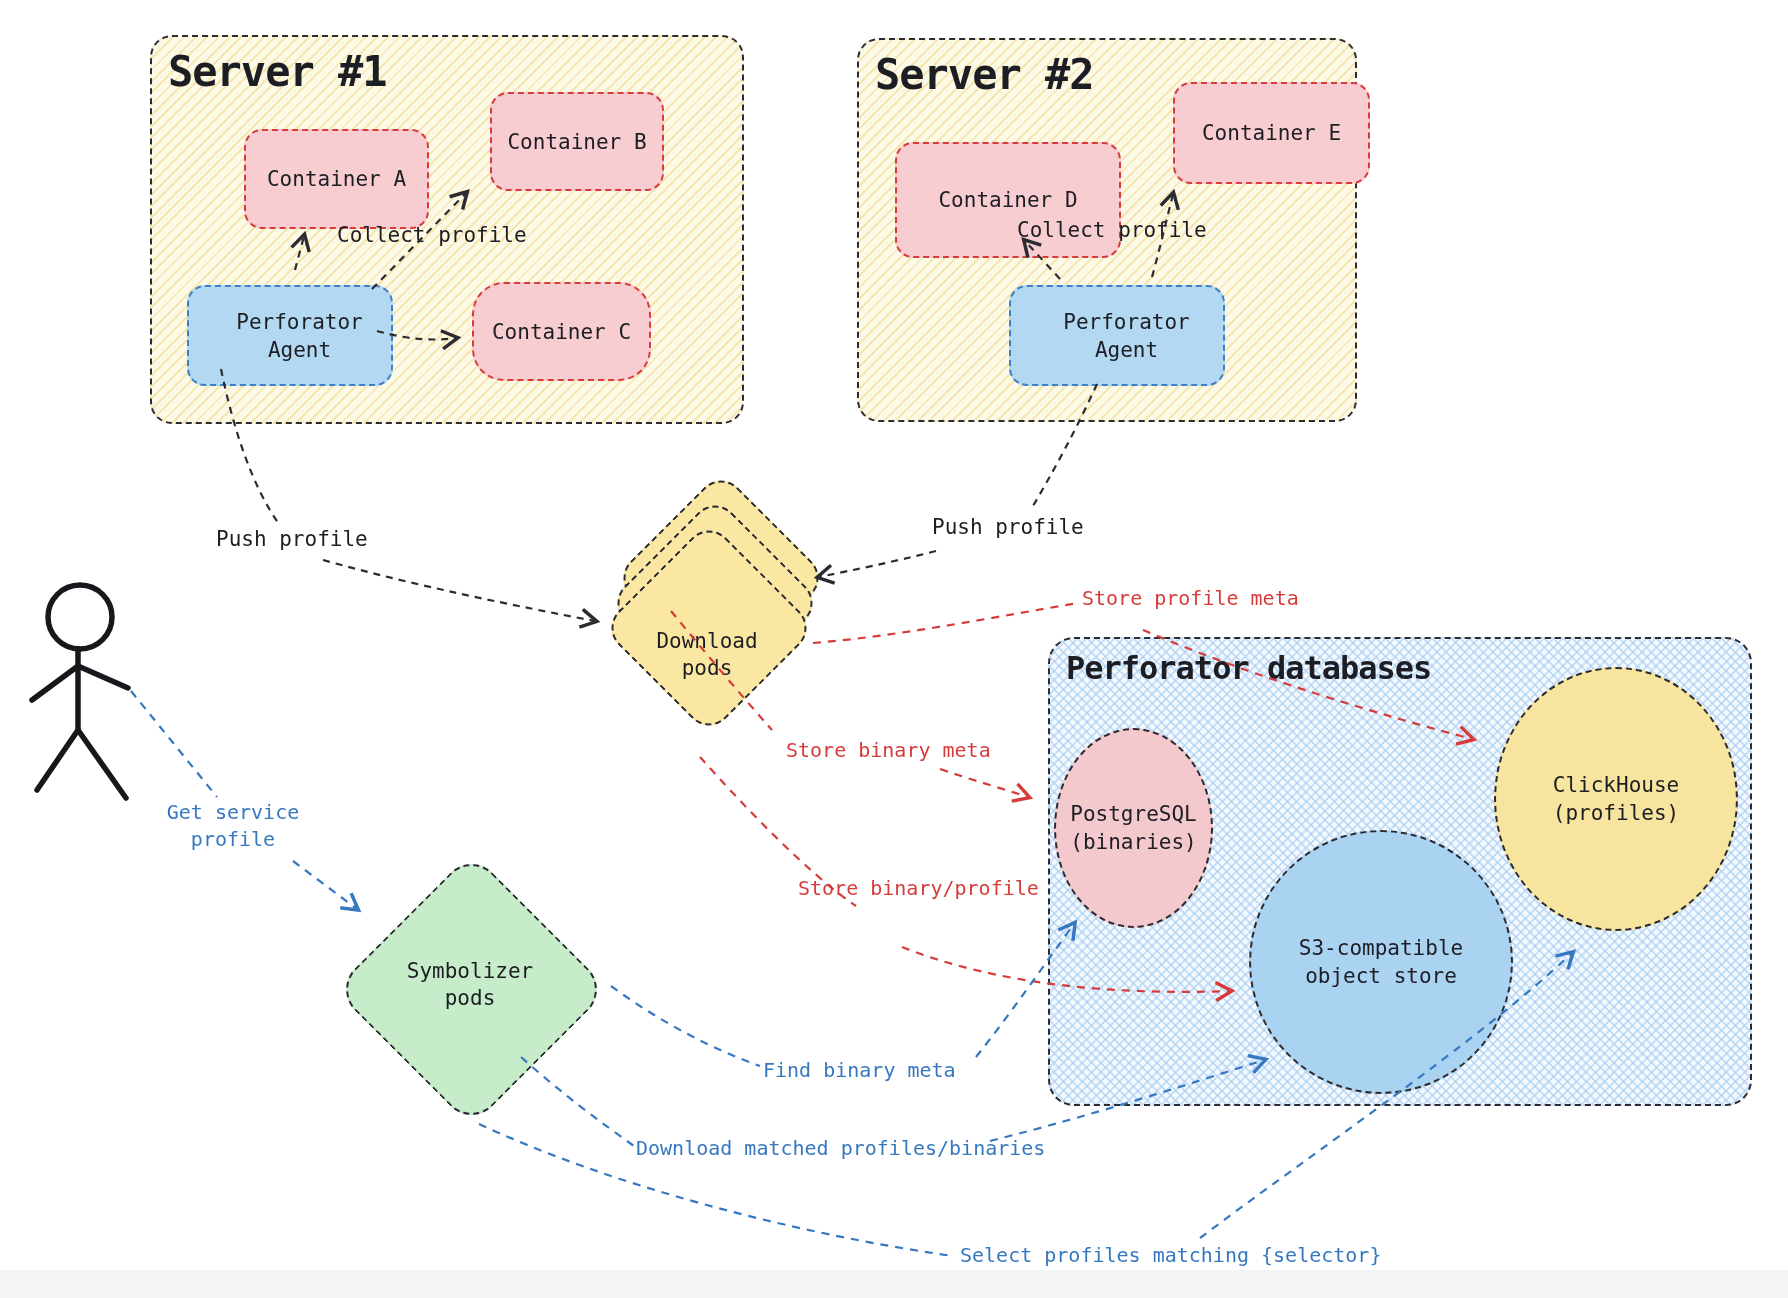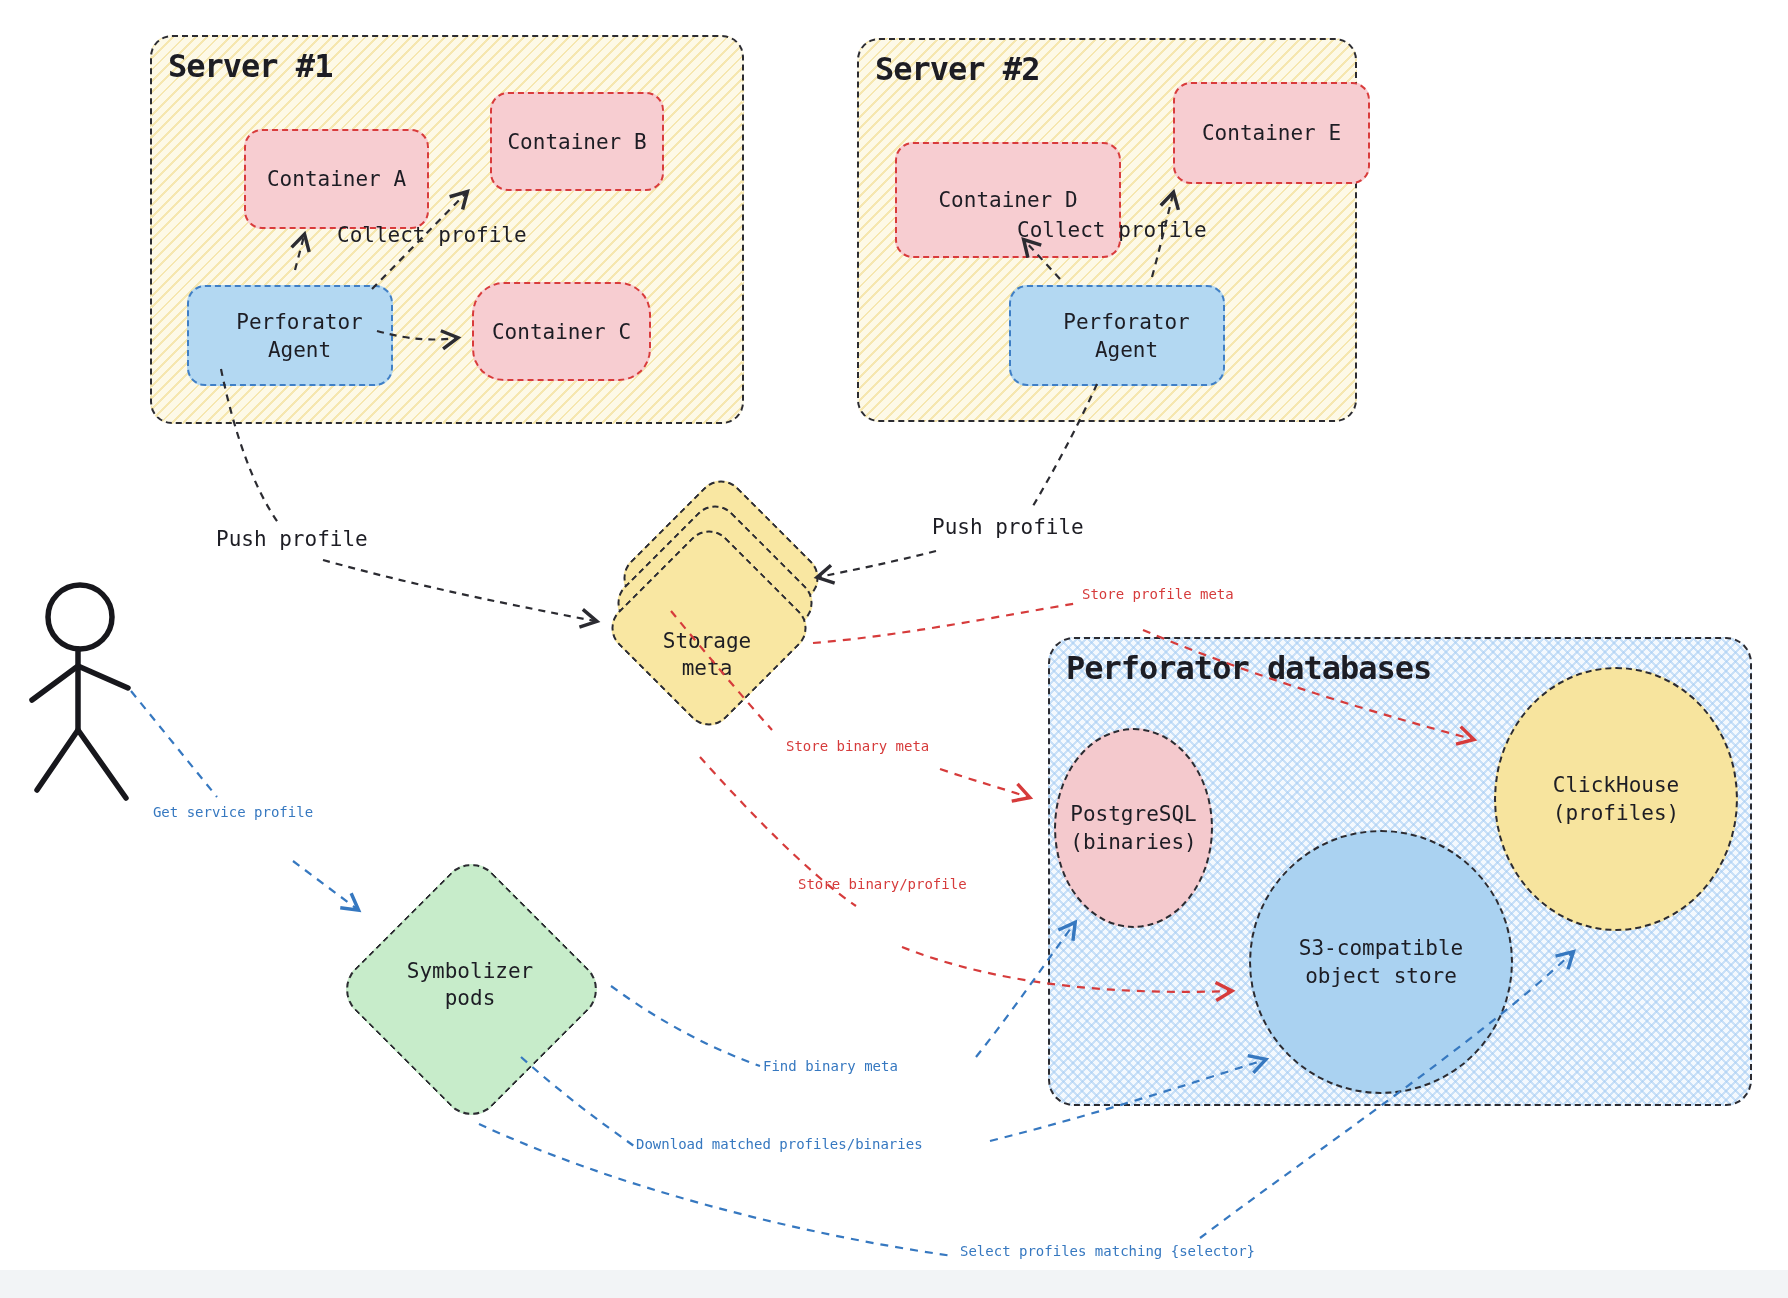--- a/index.html
+++ b/index.html
@@ -3,21 +3,21 @@
 <meta charset="utf-8">
 <style>
   html,body{margin:0;padding:0;background:#ffffff;}
   #stage{position:relative;width:1788px;height:1298px;overflow:hidden;background:#ffffff;
          font-family:"DejaVu Sans Mono","Liberation Mono",monospace;color:#1d1d24;}
   .abs{position:absolute;}
   
   .server-box{border:2.3px dashed #2b2b31;border-radius:22px;
     background-color:#fdf9e7;
     background-image:repeating-linear-gradient(135deg,transparent 0 6px,rgba(240,216,130,.55) 6px 8px);}
-  .box-title{position:absolute;left:16px;top:10px;font-size:32px;font-weight:bold;white-space:nowrap;letter-spacing:-1px;}
+  .box-title{position:absolute;left:16px;top:10px;font-size:42px;font-weight:bold;white-space:nowrap;letter-spacing:-1px;}
   .container-node{position:absolute;border:2.3px dashed #d93b3b;border-radius:18px;background:#f7cdd1;
     display:flex;align-items:center;justify-content:center;font-size:21px;}
   .agent-node{position:absolute;border:2.3px dashed #3f7fc6;border-radius:18px;background:#b3d8f2;
     display:flex;align-items:center;justify-content:center;text-align:center;font-size:21px;line-height:28px;padding-left:19px;}
   .agent-node span{display:block;width:132px;}
   
   .diamond{position:absolute;border:2.3px dashed #2b2b31;transform:rotate(45deg);}
   .diamond.storage{width:148px;height:148px;border-radius:24px;background:#f9e7a2;}
   .diamond.symbolizer{width:191px;height:191px;border-radius:30px;background:#c7ecca;}
   .diamond-label{position:absolute;text-align:center;font-size:21px;line-height:27px;}
@@ -25,21 +25,21 @@
   .db-box{border:2.3px dashed #2b2b31;border-radius:26px;
     background-color:#f4f9fe;
     background-image:
       repeating-linear-gradient(45deg,transparent 0 4.6px,rgba(166,205,242,.55) 4.6px 6.6px),
       repeating-linear-gradient(135deg,transparent 0 4.6px,rgba(166,205,242,.55) 4.6px 6.6px);}
   .db-circle{position:absolute;border:2.3px dashed #2b2b31;border-radius:50%;
     display:flex;align-items:center;justify-content:center;text-align:center;
     font-size:21px;line-height:28px;}
   .db-circle span{display:block;}
   
-  .flow-label{position:absolute;font-size:14px;white-space:nowrap;}
+  .flow-label{position:absolute;font-size:20px;white-space:nowrap;}
   .flow-label.red{color:#d63b3b;}
   .flow-label.blue{color:#3678c0;}
   .flow-label.black{color:#1d1d24;font-size:21px;}
   .flow-label.wrap{white-space:normal;text-align:center;line-height:27px;}
   .collect-label{position:absolute;font-size:21px;white-space:nowrap;color:#1d1d24;}
   
   #wires{position:absolute;left:0;top:0;z-index:40;pointer-events:none;}
   .lbl{z-index:50;}
   .bottom-strip{left:0;top:1270px;width:1788px;height:28px;background:#f2f4f6;}
 </style>
@@ -75,21 +75,21 @@
     </div>
     <div class="agent-node" style="left:150px;top:245px;width:193px;height:97px;">
       <span>Perforator Agent</span>
     </div>
     <div class="collect-label" style="left:158px;top:178px;">Collect profile</div>
   </div>
 
   <div class="diamond storage" style="left:645px;top:502px;"></div>
   <div class="diamond storage" style="left:639px;top:527px;"></div>
   <div class="diamond storage" style="left:633px;top:552px;"></div>
-  <div class="diamond-label" style="left:632px;top:628px;width:150px;z-index:30;">Storage meta</div>
+  <div class="diamond-label" style="left:632px;top:628px;width:150px;z-index:30;">Download pods</div>
 
   <div class="diamond symbolizer" style="left:374px;top:892px;"></div>
   <div class="diamond-label" style="left:395px;top:958px;width:150px;z-index:30;">Symbolizer pods</div>
 
   <div class="abs db-box" style="left:1048px;top:637px;width:700px;height:465px;">
     <div class="box-title" style="font-size:32px;">Perforator databases</div>
     <div class="db-circle" style="left:4px;top:89px;width:155px;height:196px;background:#f4c9cd;">
       <span style="width:138px;">PostgreSQL (binaries)</span>
     </div>
     <div class="db-circle" style="left:199px;top:191px;width:260px;height:260px;background:#aad2f1;">

